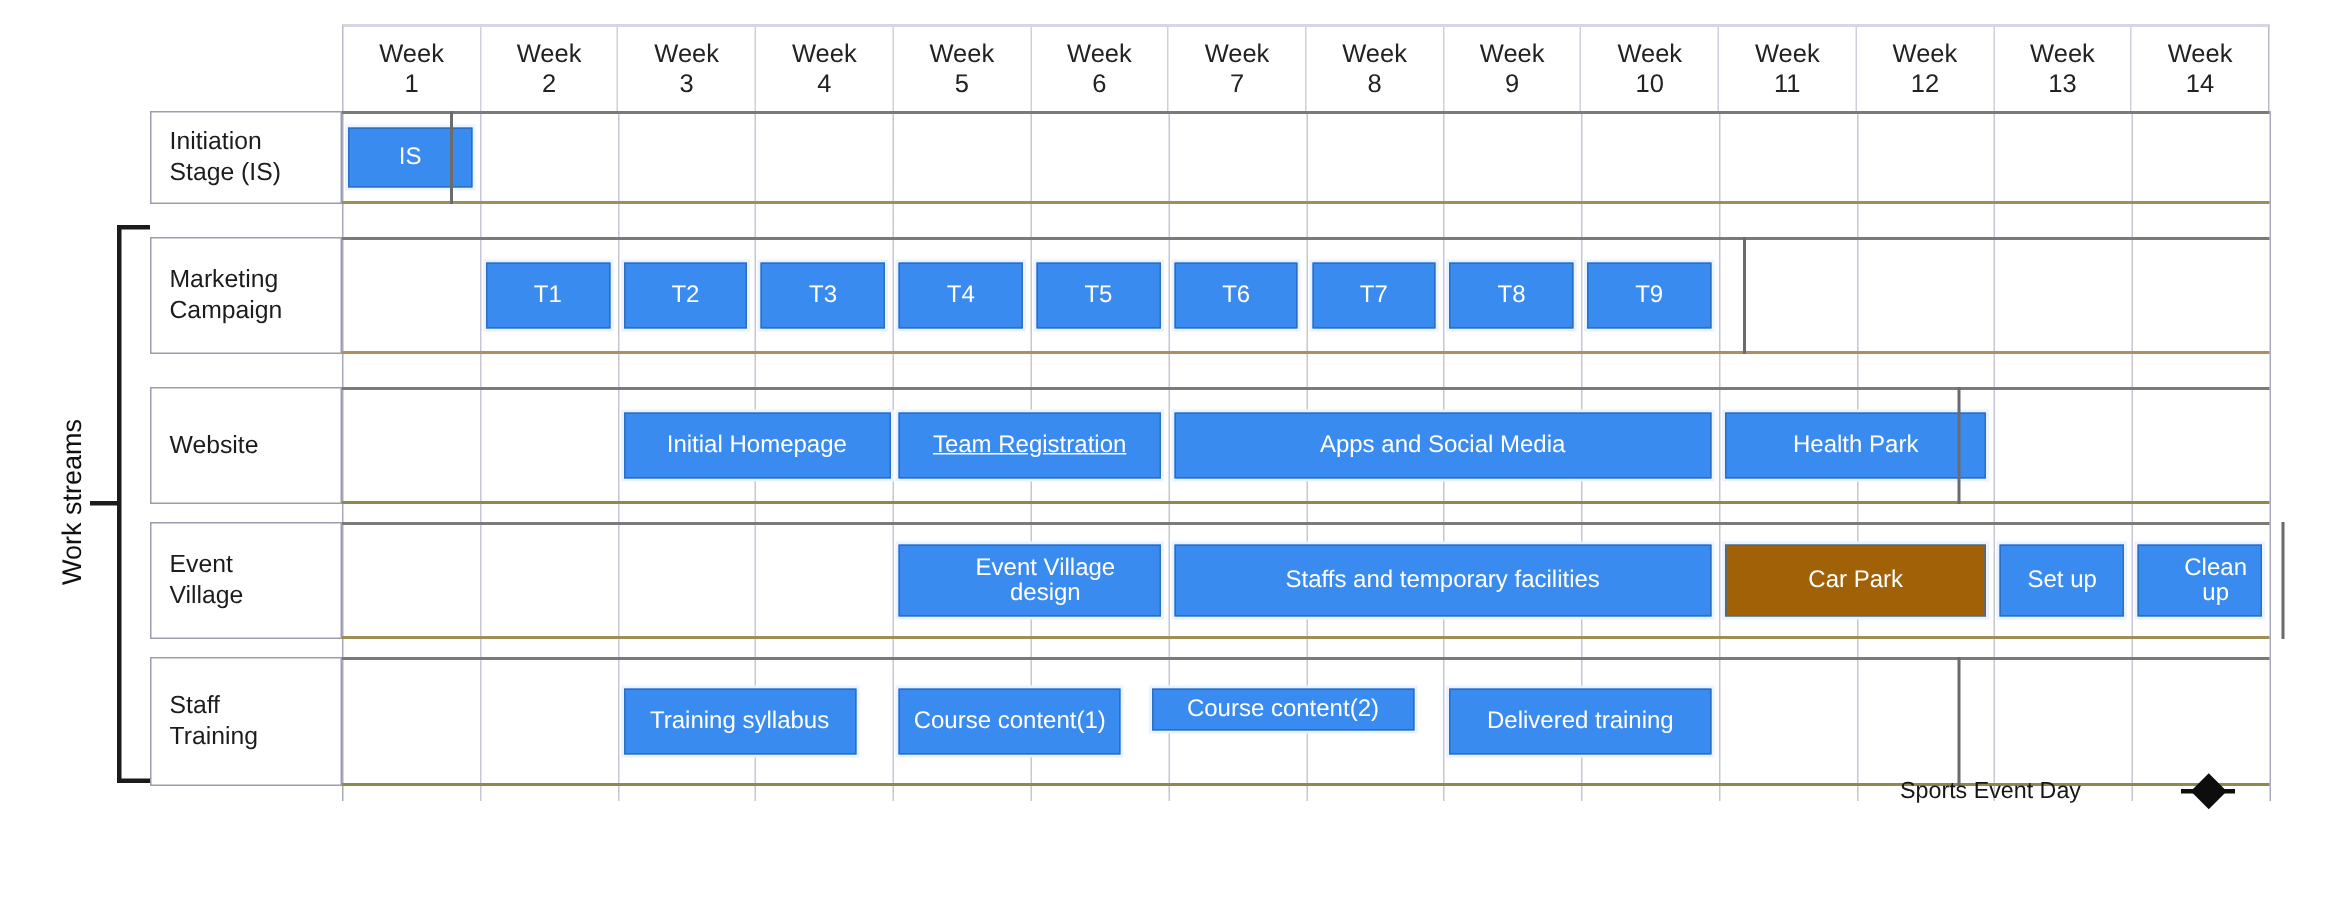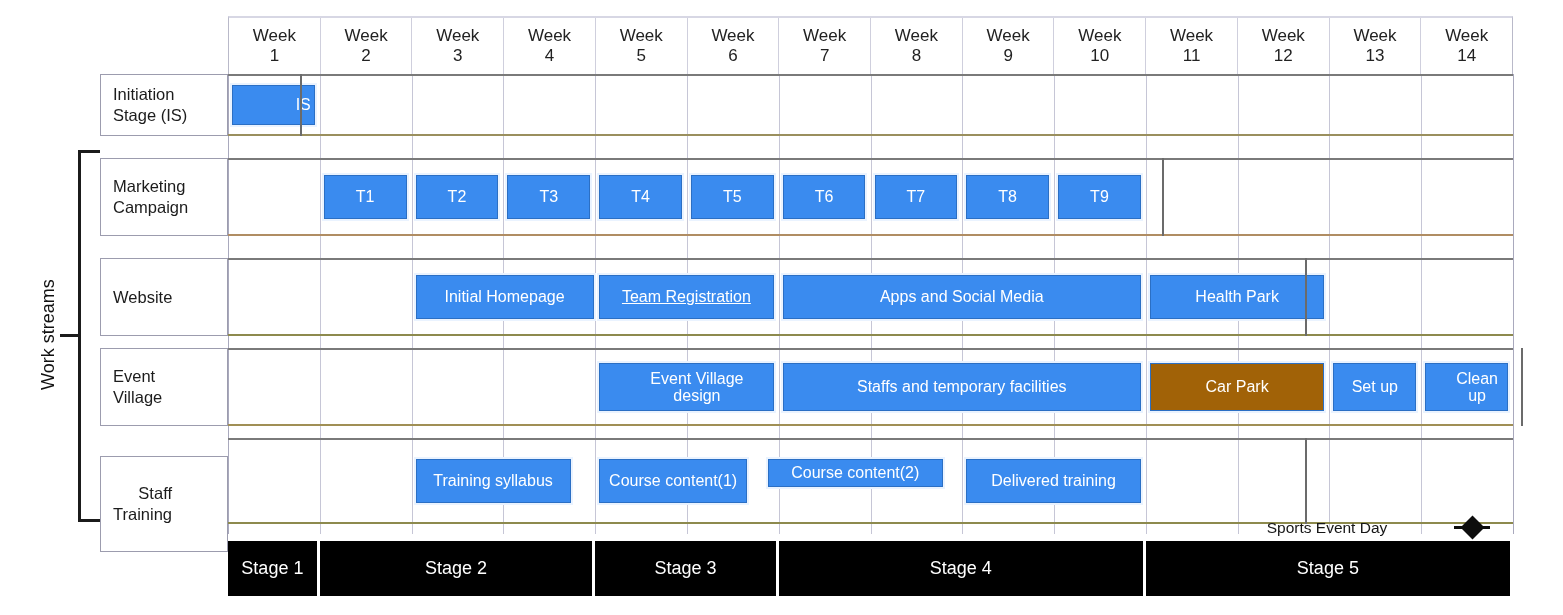--- a/index.html
+++ b/index.html
@@ -269,21 +269,21 @@
       <div class="vline" style="left: 1009.64px;"></div>
       <div class="vline" style="left: 1101.43px;"></div>
       <div class="vline" style="left: 1193.21px;"></div>
       <div class="vline edge" style="left: 1285px;"></div>
     </div>
 
   <div id="lanes">
       <div class="lane" style="top: 74px; height: 62px;">
         <div class="lane-top"></div>
         <div class="lane-bot" style="background: rgb(154, 143, 94);"></div>
-        <div class="bar" title="IS" style="left: 4px; width: 82.7857px; height: 40px; top: 11px; background: rgb(58, 139, 239); justify-content: flex-end;">
+        <div class="bar" title="IS" style="left: 4px; width: 82.7857px; height: 40px; top: 11px; background: rgb(58, 139, 239);">
           <div>
             <div>IS</div>
           </div>
         </div>
       </div>
       <div class="lane" style="top: 158px; height: 78px;">
         <div class="lane-top"></div>
         <div class="lane-bot" style="background: rgb(176, 141, 99);"></div>
         <div class="bar" title="T1" style="left: 95.7857px; width: 82.7857px; height: 44px; top: 17px; background: rgb(58, 139, 239);">
           <div>
@@ -418,50 +418,33 @@
       </div>
       <div class="row-label" style="top: 158px; height: 78px;">
         <span>Marketing<br>Campaign</span>
       </div>
       <div class="row-label" style="top: 258px; height: 78px;">
         <span>Website</span>
       </div>
       <div class="row-label" style="top: 348px; height: 78px;">
         <span>Event<br>Village</span>
       </div>
-      <div class="row-label" style="top: 456px; height: 96px; text-align: right;">
+      <div class="row-label" style="top: 438px; height: 86px;">
         <span>Staff<br>Training</span>
       </div>
     </div>
 
   <div id="brackets">
       <div class="bracket-r" style="top: 74px; height: 62px; left: 228px; width: 73.7857px; border-color: rgb(107, 107, 107); background: transparent; border-top-width: 0px; border-bottom-width: 0px;"></div>
       <div class="bracket-r" style="top: 158px; height: 78px; left: 228px; width: 935.857px; border-color: rgb(107, 107, 107); background: transparent; border-top-width: 0px; border-bottom-width: 0px;"></div>
       <div class="bracket-r" style="top: 258px; height: 78px; left: 228px; width: 1079.43px; border-color: rgb(107, 107, 107); background: transparent; border-top-width: 0px; border-bottom-width: 0px;"></div>
       <div class="bracket-r" style="top: 348px; height: 78px; left: 228px; width: 1295px; border-color: rgb(107, 107, 107); background: transparent; border-top-width: 0px; border-bottom-width: 0px;"></div>
       <div class="bracket-r" style="top: 438px; height: 86px; left: 228px; width: 1079.43px; border-color: rgb(107, 107, 107); background: transparent; border-top-width: 0px; border-bottom-width: 0px;"></div>
     </div>
 
   <div id="milestones">
       <div class="milestone-label" style="left: 1266.7px; top: 519px;">Sports Event Day</div>
       <div class="milestone-diamond" style="left: 1463.7px; top: 519px;"></div>
       <div class="milestone-wing" style="left: 1453.7px; top: 526px; width: 36px;"></div>
     </div>
 
-  <div class="stage-strip">
-      <div class="stage-cell" style="width: 88.7857px; background: rgb(0, 0, 0);">
-        <span>Stage 1</span>
-      </div>
-      <div class="stage-cell" style="width: 272.357px; background: rgb(0, 0, 0);">
-        <span>Stage 2</span>
-      </div>
-      <div class="stage-cell" style="width: 180.571px; background: rgb(0, 0, 0);">
-        <span>Stage 3</span>
-      </div>
-      <div class="stage-cell" style="width: 364.143px; background: rgb(0, 0, 0);">
-        <span>Stage 4</span>
-      </div>
-      <div class="stage-cell" style="width: 364.143px; background: rgb(0, 0, 0);">
-        <span>Stage 5</span>
-      </div>
-    </div>
 
 </div>
 
 </body></html>

